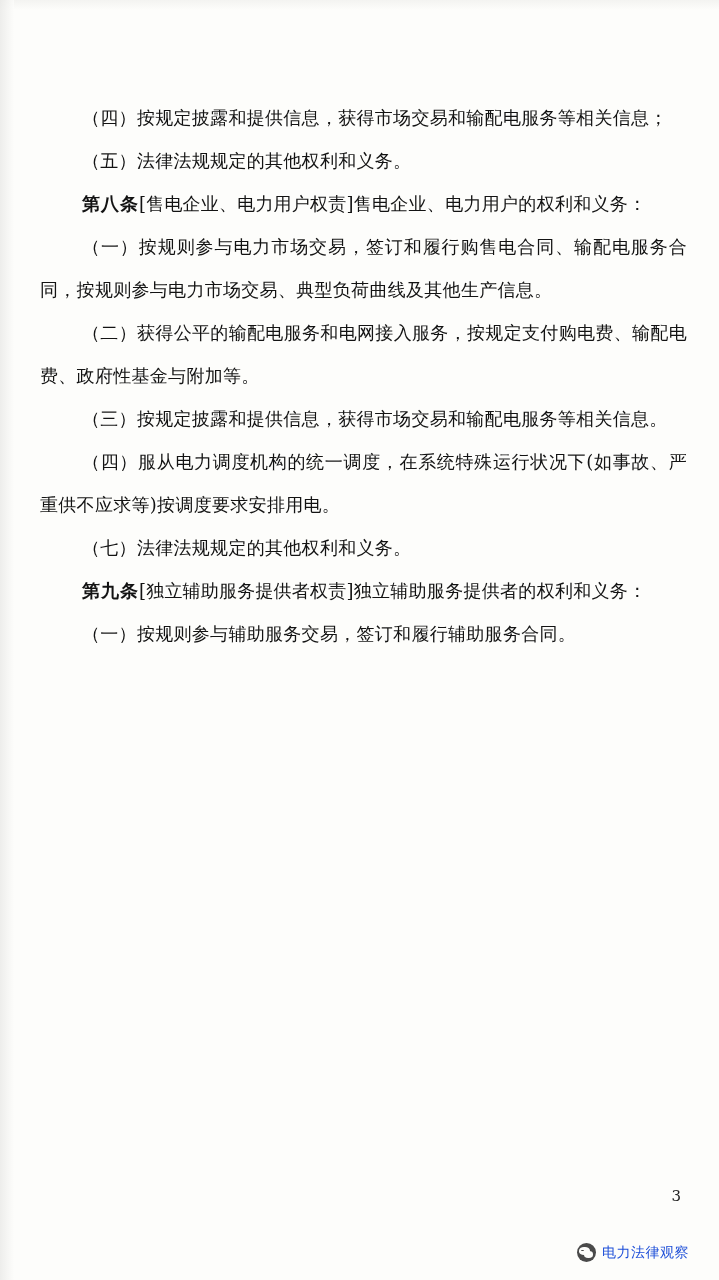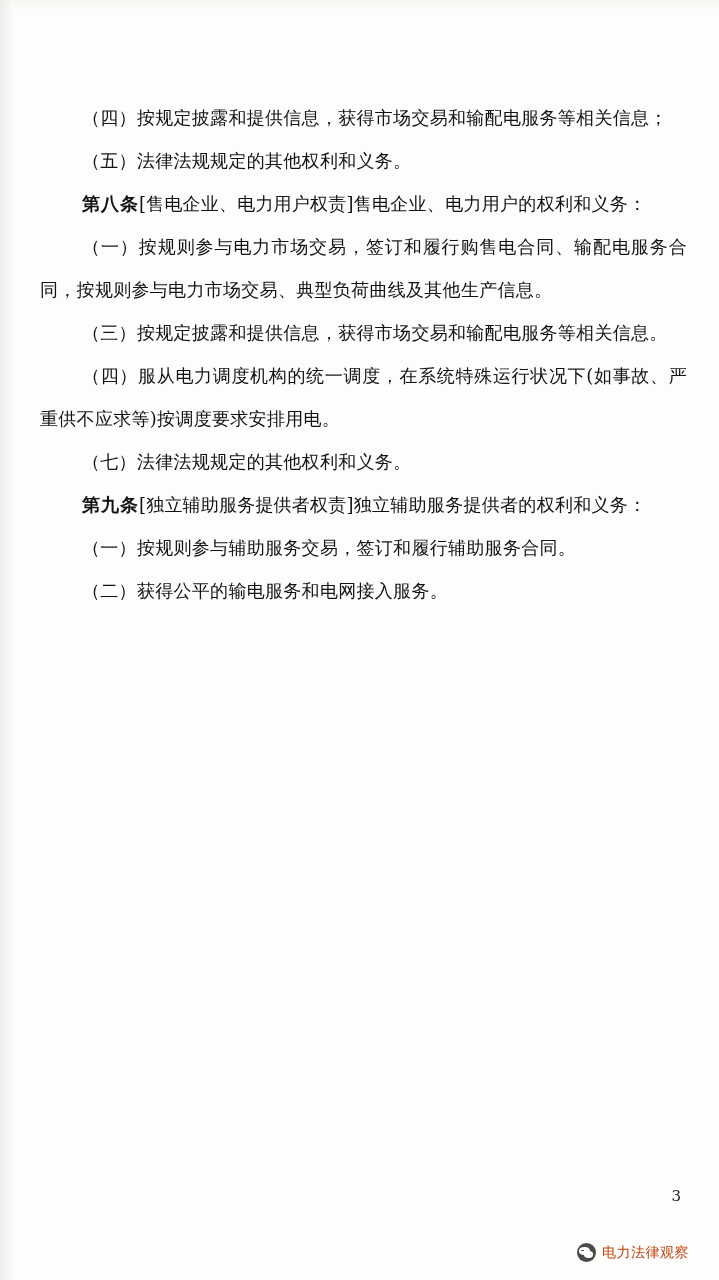--- a/index.html
+++ b/index.html
@@ -89,21 +89,21 @@
     width: 9px;
     height: 7px;
     border-radius: 45%;
     background: #fdfdfb;
     left: 7px;
     top: 8px;
     box-shadow: -6px -4px 0 -3px #4a4a4a;
   }
   .brand-text {
     font-size: 14px;
-    color: #c2410c;
+    color: #1d4ed8;
     font-family: "DejaVu Sans", "Liberation Sans", sans-serif;
     letter-spacing: 0.5px;
   }
   
   .edge-left {
     position: absolute;
     left: 0; top: 0; bottom: 0;
     width: 14px;
     background: linear-gradient(to right, #e8e8e6, #fdfdfb);
     opacity: 0.75;
@@ -126,34 +126,34 @@
   <div class="content">
 
     <p class="para indent">（四）按规定披露和提供信息，获得市场交易和输配电服务等相关信息；</p>
 
     <p class="para indent">（五）法律法规规定的其他权利和义务。</p>
 
     <p class="para indent-head"><span class="article-label">第八条</span><span class="bracket-title">[售电企业、电力用户权责]</span><span>售电企业、电力用户的权利和义务：</span></p>
 
     <p class="para indent">（一）按规则参与电力市场交易，签订和履行购售电合同、输配电服务合同，按规则参与电力市场交易、典型负荷曲线及其他生产信息。</p>
 
+    <p class="para indent">（二）获得公平的输配电服务和电网接入服务，按规定支付购电费、输配电费、政府性基金与附加等。</p>
 
     <p class="para indent">（三）按规定披露和提供信息，获得市场交易和输配电服务等相关信息。</p>
 
     <p class="para indent">（四）服从电力调度机构的统一调度，在系统特殊运行状况下(如事故、严重供不应求等)按调度要求安排用电。</p>
 
 
 
     <p class="para indent">（七）法律法规规定的其他权利和义务。</p>
 
     <p class="para indent-head"><span class="article-label">第九条</span><span class="bracket-title">[独立辅助服务提供者权责]</span><span>独立辅助服务提供者的权利和义务：</span></p>
 
     <p class="para indent">（一）按规则参与辅助服务交易，签订和履行辅助服务合同。</p>
 
-    <p class="para indent">（二）获得公平的输电服务和电网接入服务。</p>
 
   </div>
 
   <div class="page-number">3</div>
 
   <div class="footer-brand">
     <span class="wechat-icon"></span>
     <span class="brand-text">电力法律观察</span>
   </div>
 </div>

